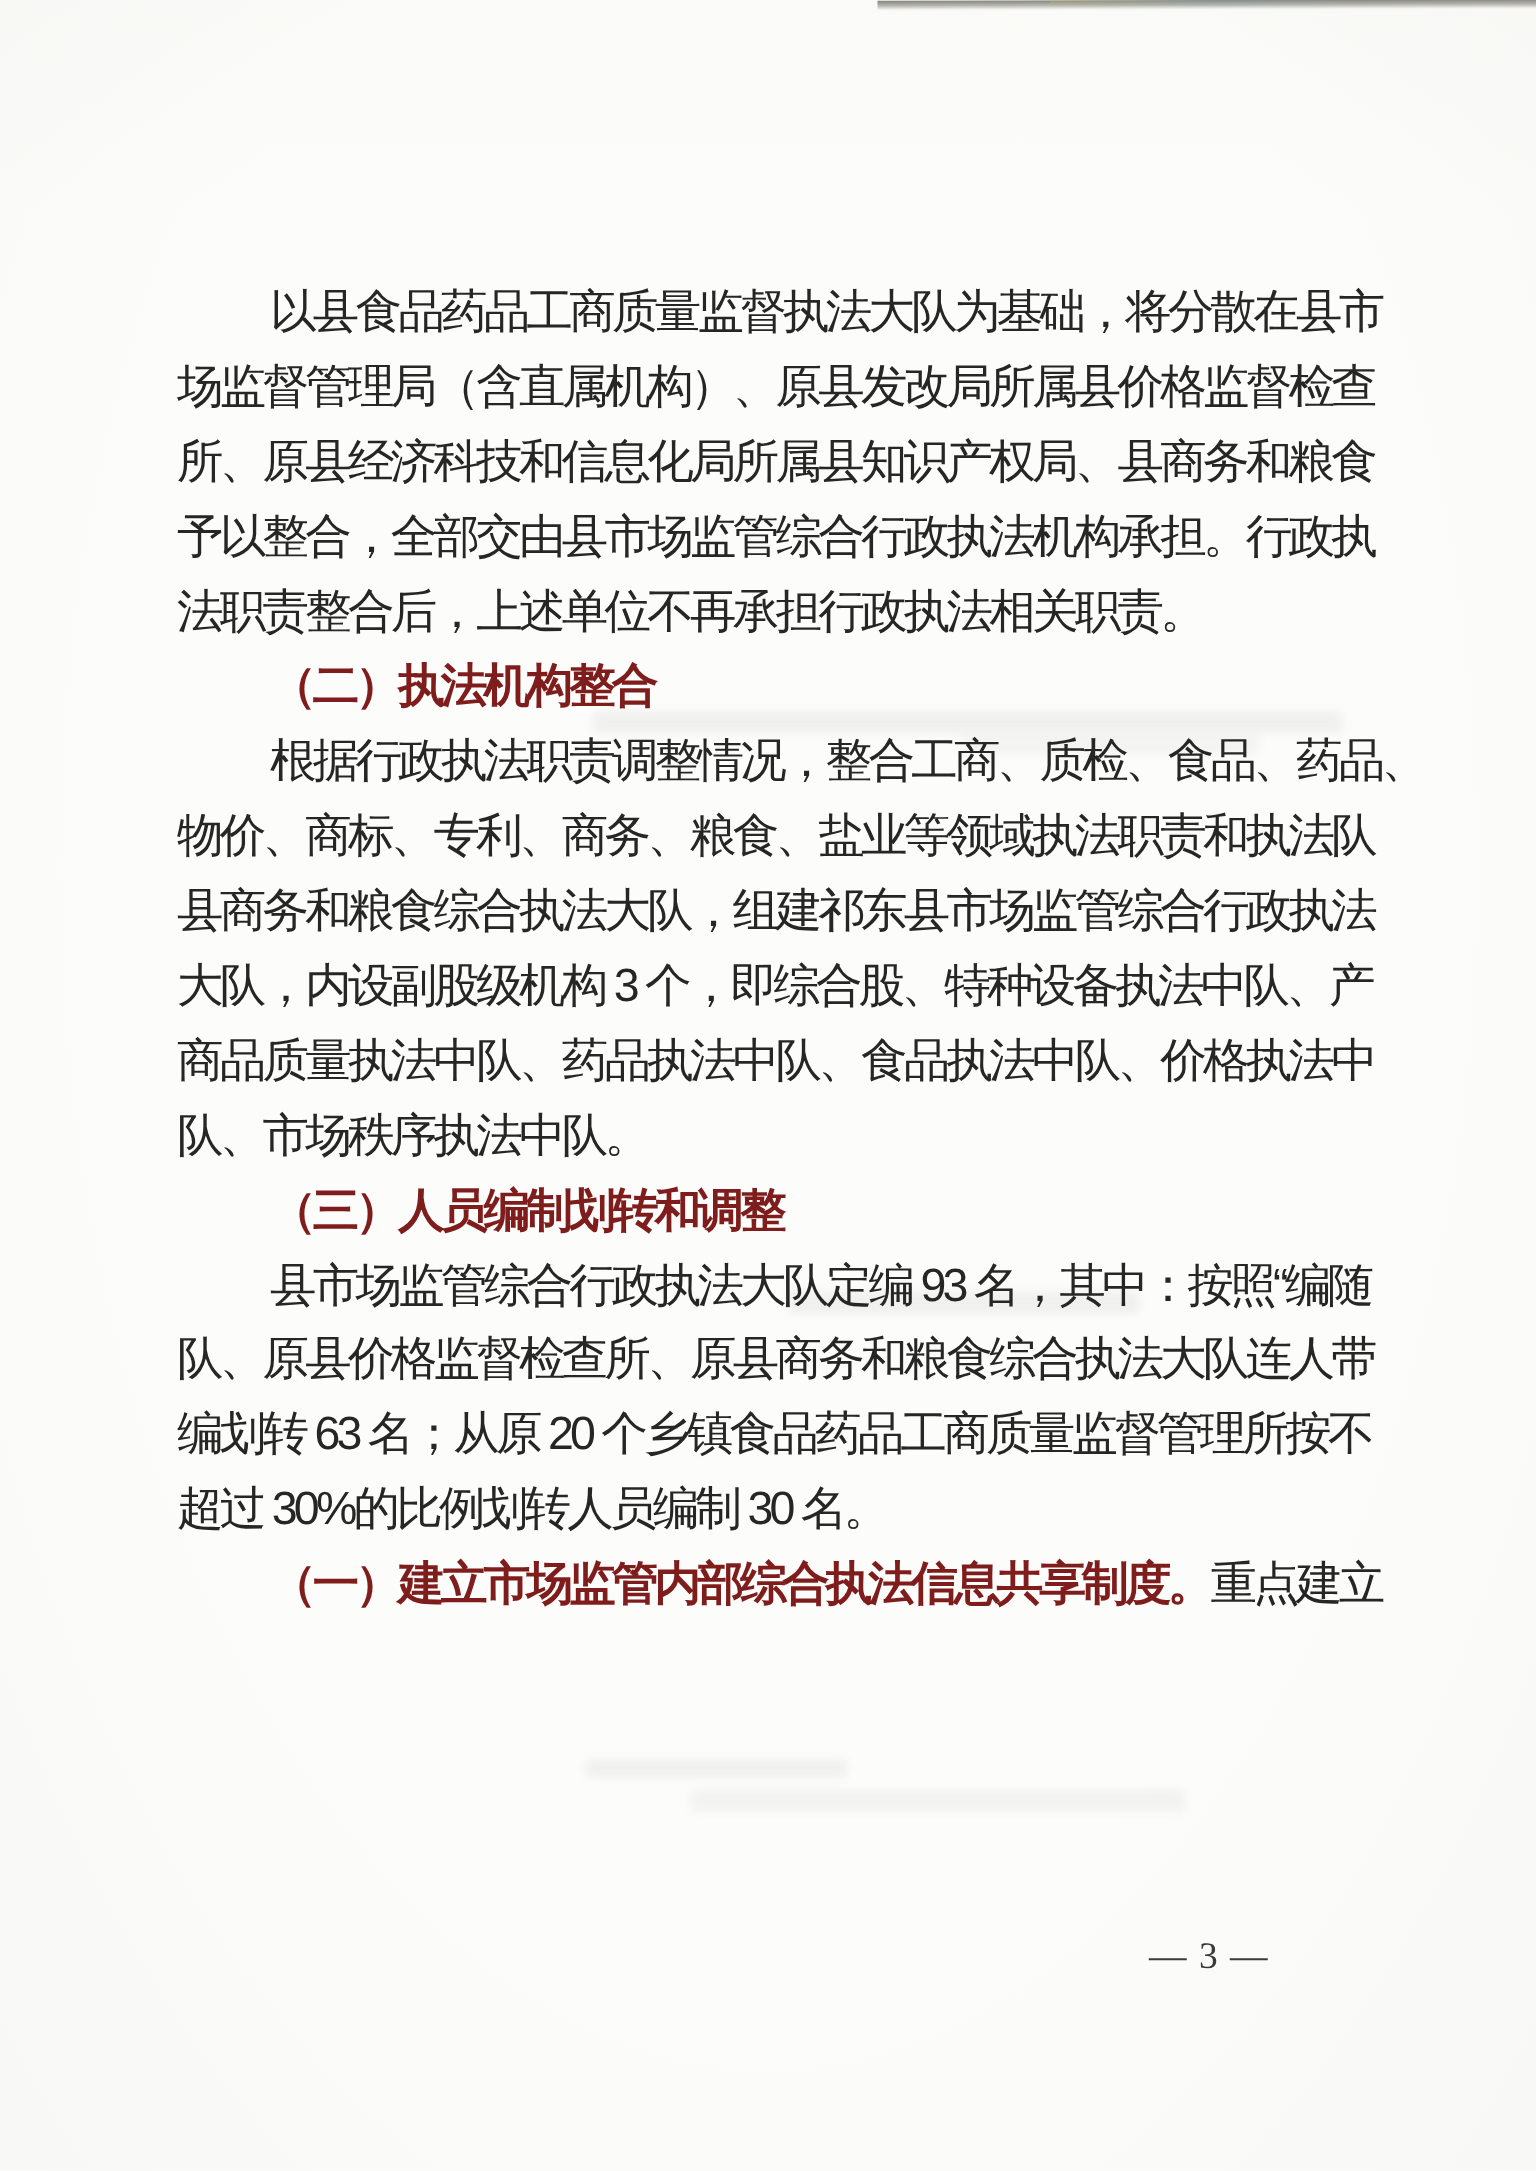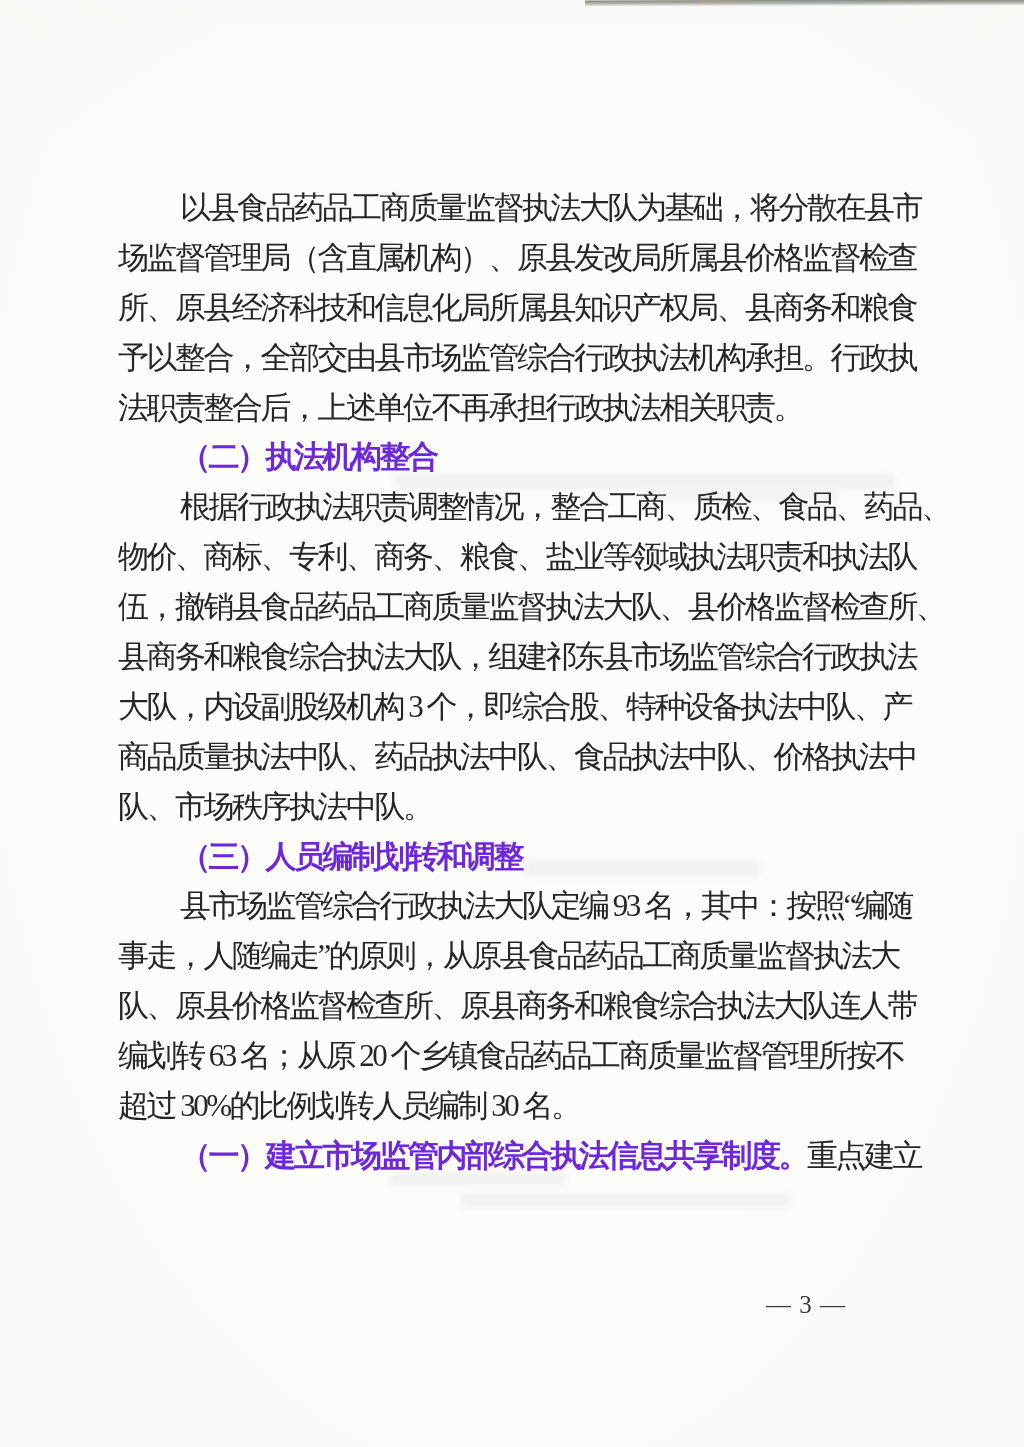--- a/index.html
+++ b/index.html
@@ -70,27 +70,27 @@
     line-height: 49.9px;
     white-space: nowrap;
     font-size: 31px;
     letter-spacing: -2.5px;
     color: #262624;
   }
   .line.indent {
     text-indent: 2em;
   }
   .seg-body {
-    font-family: Liberation Serif, serif;
+    font-family: Liberation Sans, sans-serif;
     font-weight: normal;
   }
   .seg-heading {
     font-family: "Liberation Sans", "DejaVu Sans", sans-serif;
     font-weight: bold;
-    color: #6d28d9;
+    color: #7f1d1d;
   }
   .page-number {
     position: absolute;
     left: 766px;
     top: 1291px;
     font-size: 25px;
     letter-spacing: 1px;
     color: #3a3a38;
     font-family: "Liberation Serif", "DejaVu Serif", serif;
   }
@@ -110,27 +110,25 @@
 
 <main class="text-block" id="text-block">
     <div class="line indent"><span class="seg-body">以县食品药品工商质量监督执法大队为基础，将分散在县市</span></div>
     <div class="line"><span class="seg-body">场监督管理局（含直属机构）、原县发改局所属县价格监督检查</span></div>
     <div class="line"><span class="seg-body">所、原县经济科技和信息化局所属县知识产权局、县商务和粮食</span></div>
     <div class="line"><span class="seg-body">予以整合，全部交由县市场监管综合行政执法机构承担。行政执</span></div>
     <div class="line"><span class="seg-body">法职责整合后，上述单位不再承担行政执法相关职责。</span></div>
     <div class="line indent"><span class="seg-heading">（二）执法机构整合</span></div>
     <div class="line indent"><span class="seg-body">根据行政执法职责调整情况，整合工商、质检、食品、药品、</span></div>
     <div class="line"><span class="seg-body">物价、商标、专利、商务、粮食、盐业等领域执法职责和执法队</span></div>
-    <div class="line"><span class="seg-body">伍，撤销县食品药品工商质量监督执法大队、县价格监督检查所、</span></div>
     <div class="line"><span class="seg-body">县商务和粮食综合执法大队，组建祁东县市场监管综合行政执法</span></div>
     <div class="line"><span class="seg-body">大队，内设副股级机构 3 个，即综合股、特种设备执法中队、产</span></div>
     <div class="line"><span class="seg-body">商品质量执法中队、药品执法中队、食品执法中队、价格执法中</span></div>
     <div class="line"><span class="seg-body">队、市场秩序执法中队。</span></div>
     <div class="line indent"><span class="seg-heading">（三）人员编制划转和调整</span></div>
     <div class="line indent"><span class="seg-body">县市场监管综合行政执法大队定编 93 名，其中：按照“编随</span></div>
-    <div class="line"><span class="seg-body">事走，人随编走”的原则，从原县食品药品工商质量监督执法大</span></div>
     <div class="line"><span class="seg-body">队、原县价格监督检查所、原县商务和粮食综合执法大队连人带</span></div>
     <div class="line"><span class="seg-body">编划转 63 名；从原 20 个乡镇食品药品工商质量监督管理所按不</span></div>
     <div class="line"><span class="seg-body">超过 30%的比例划转人员编制 30 名。</span></div>
     <div class="line indent"><span class="seg-heading">（一）建立市场监管内部综合执法信息共享制度。</span><span class="seg-body">重点建立</span></div>
   </main>
 
 <div class="page-number">— 3 —</div>
 
 </body></html>

